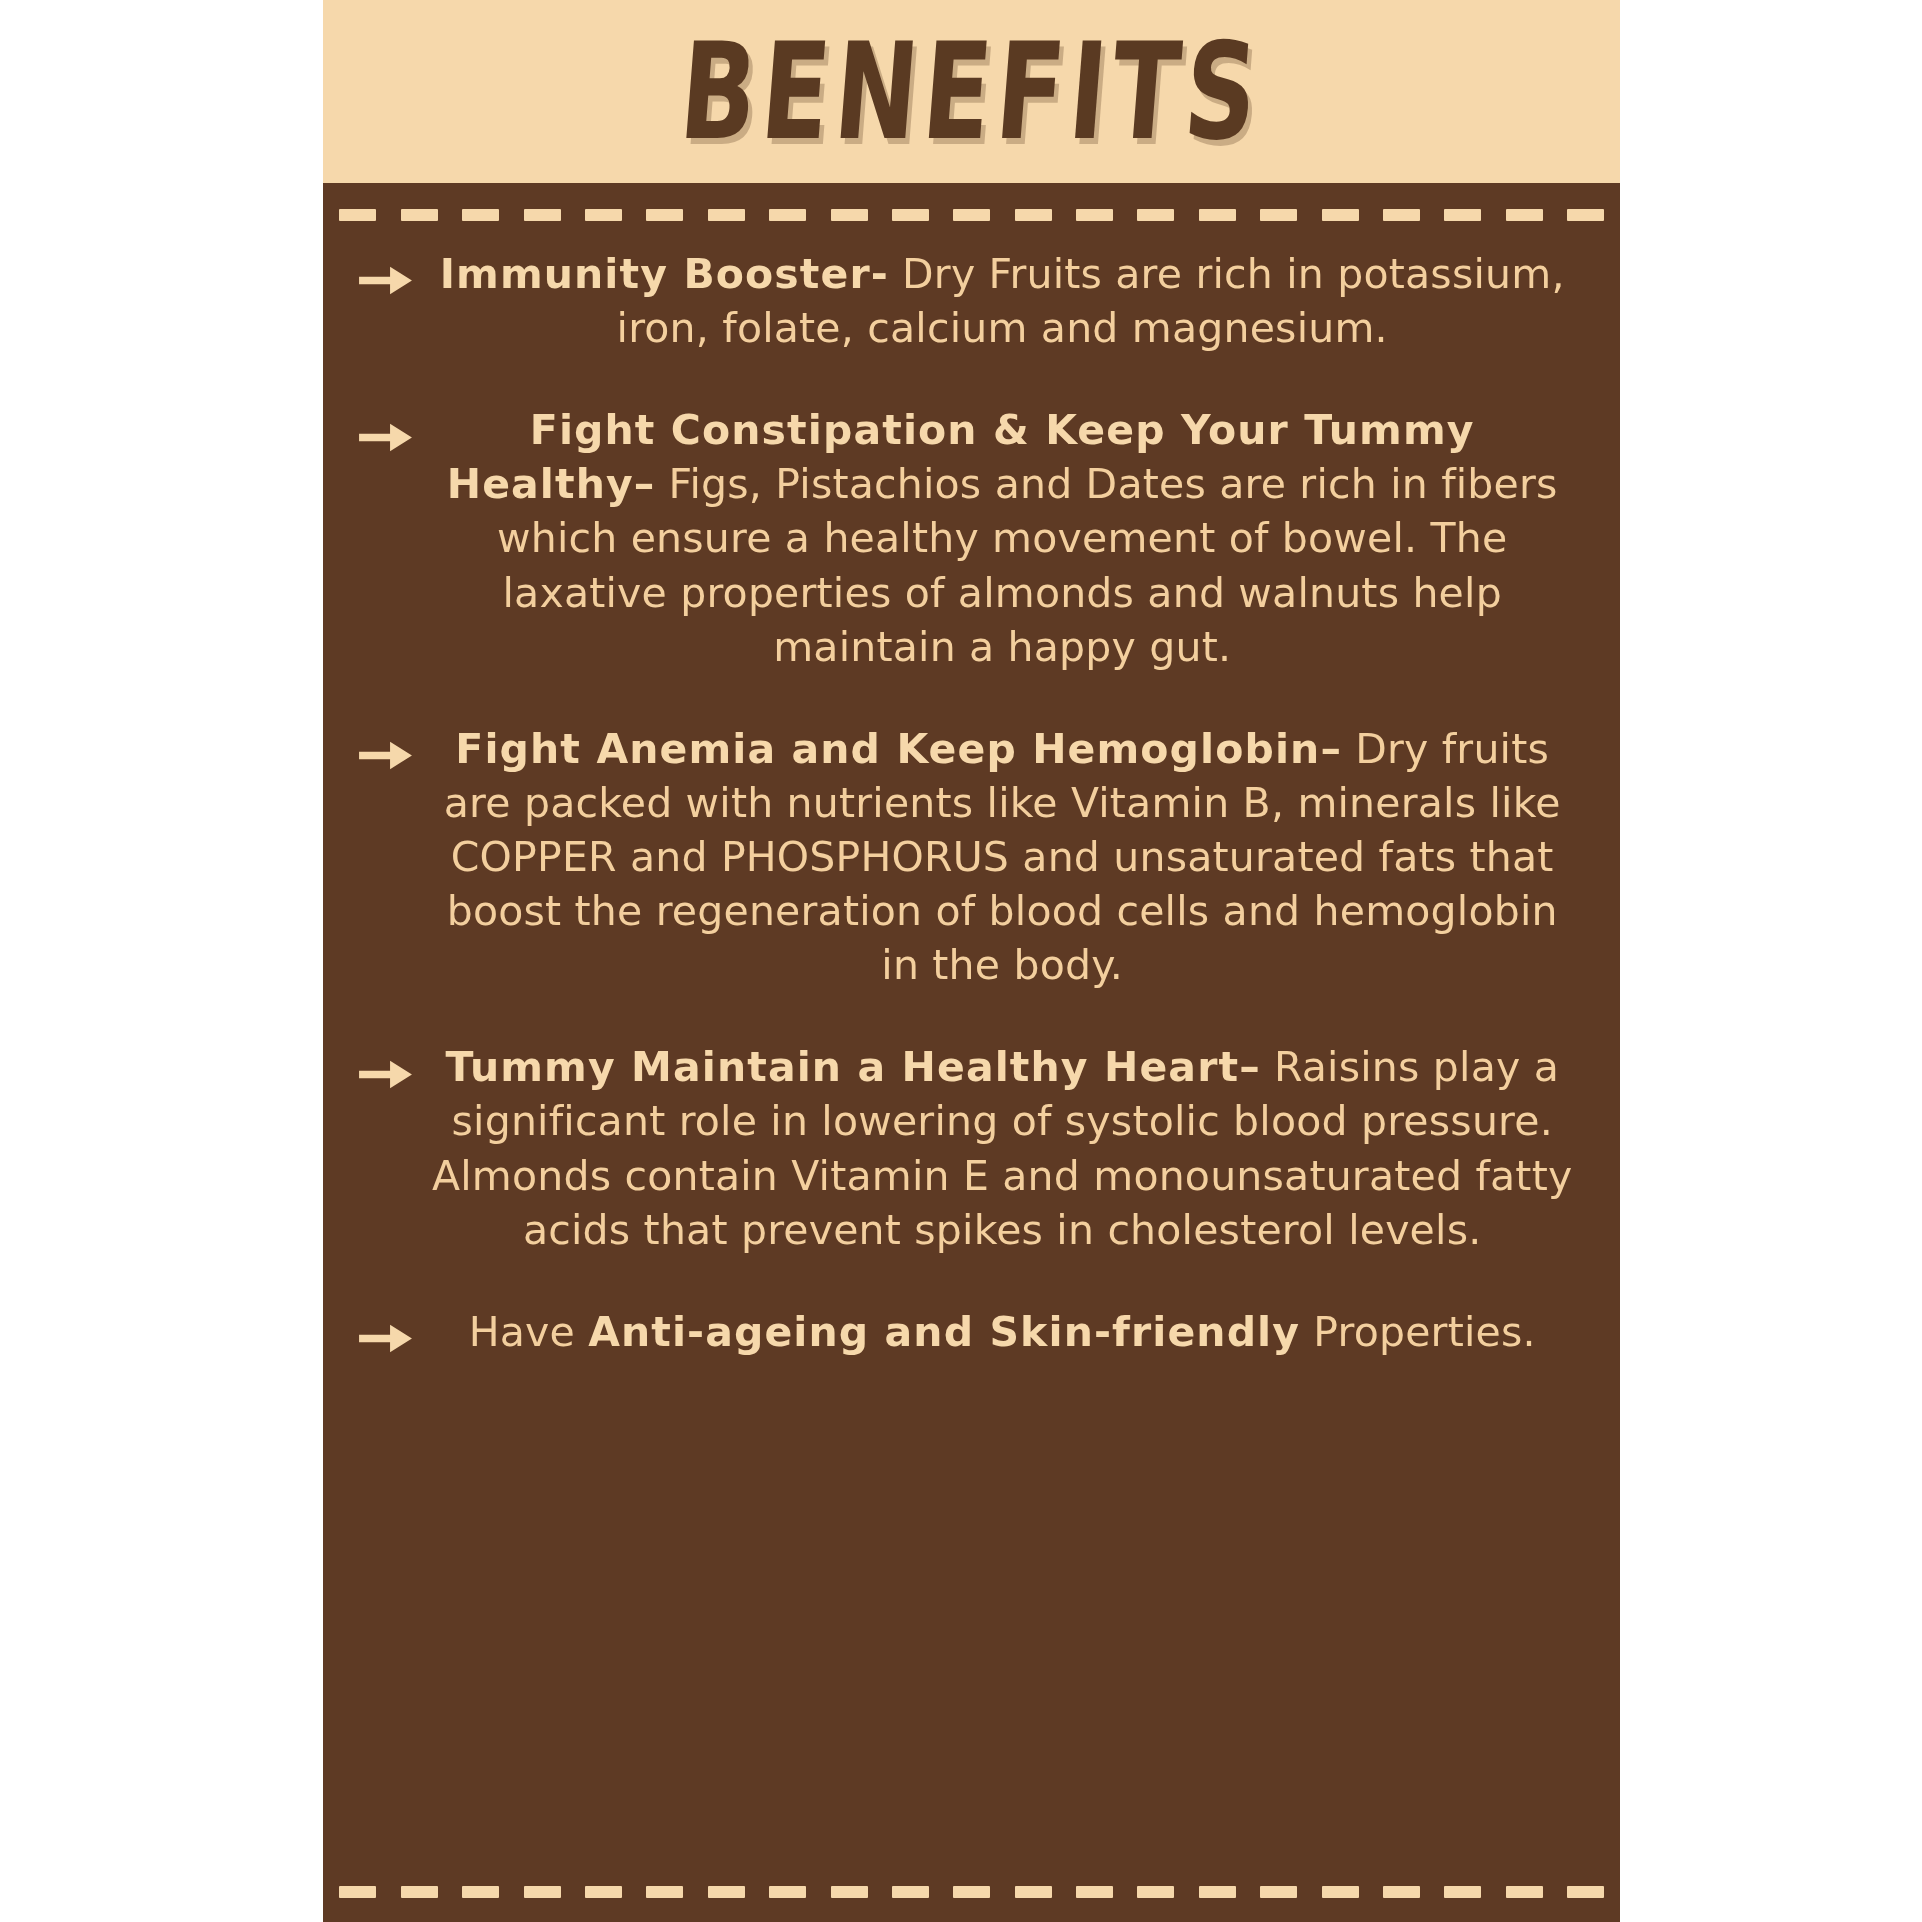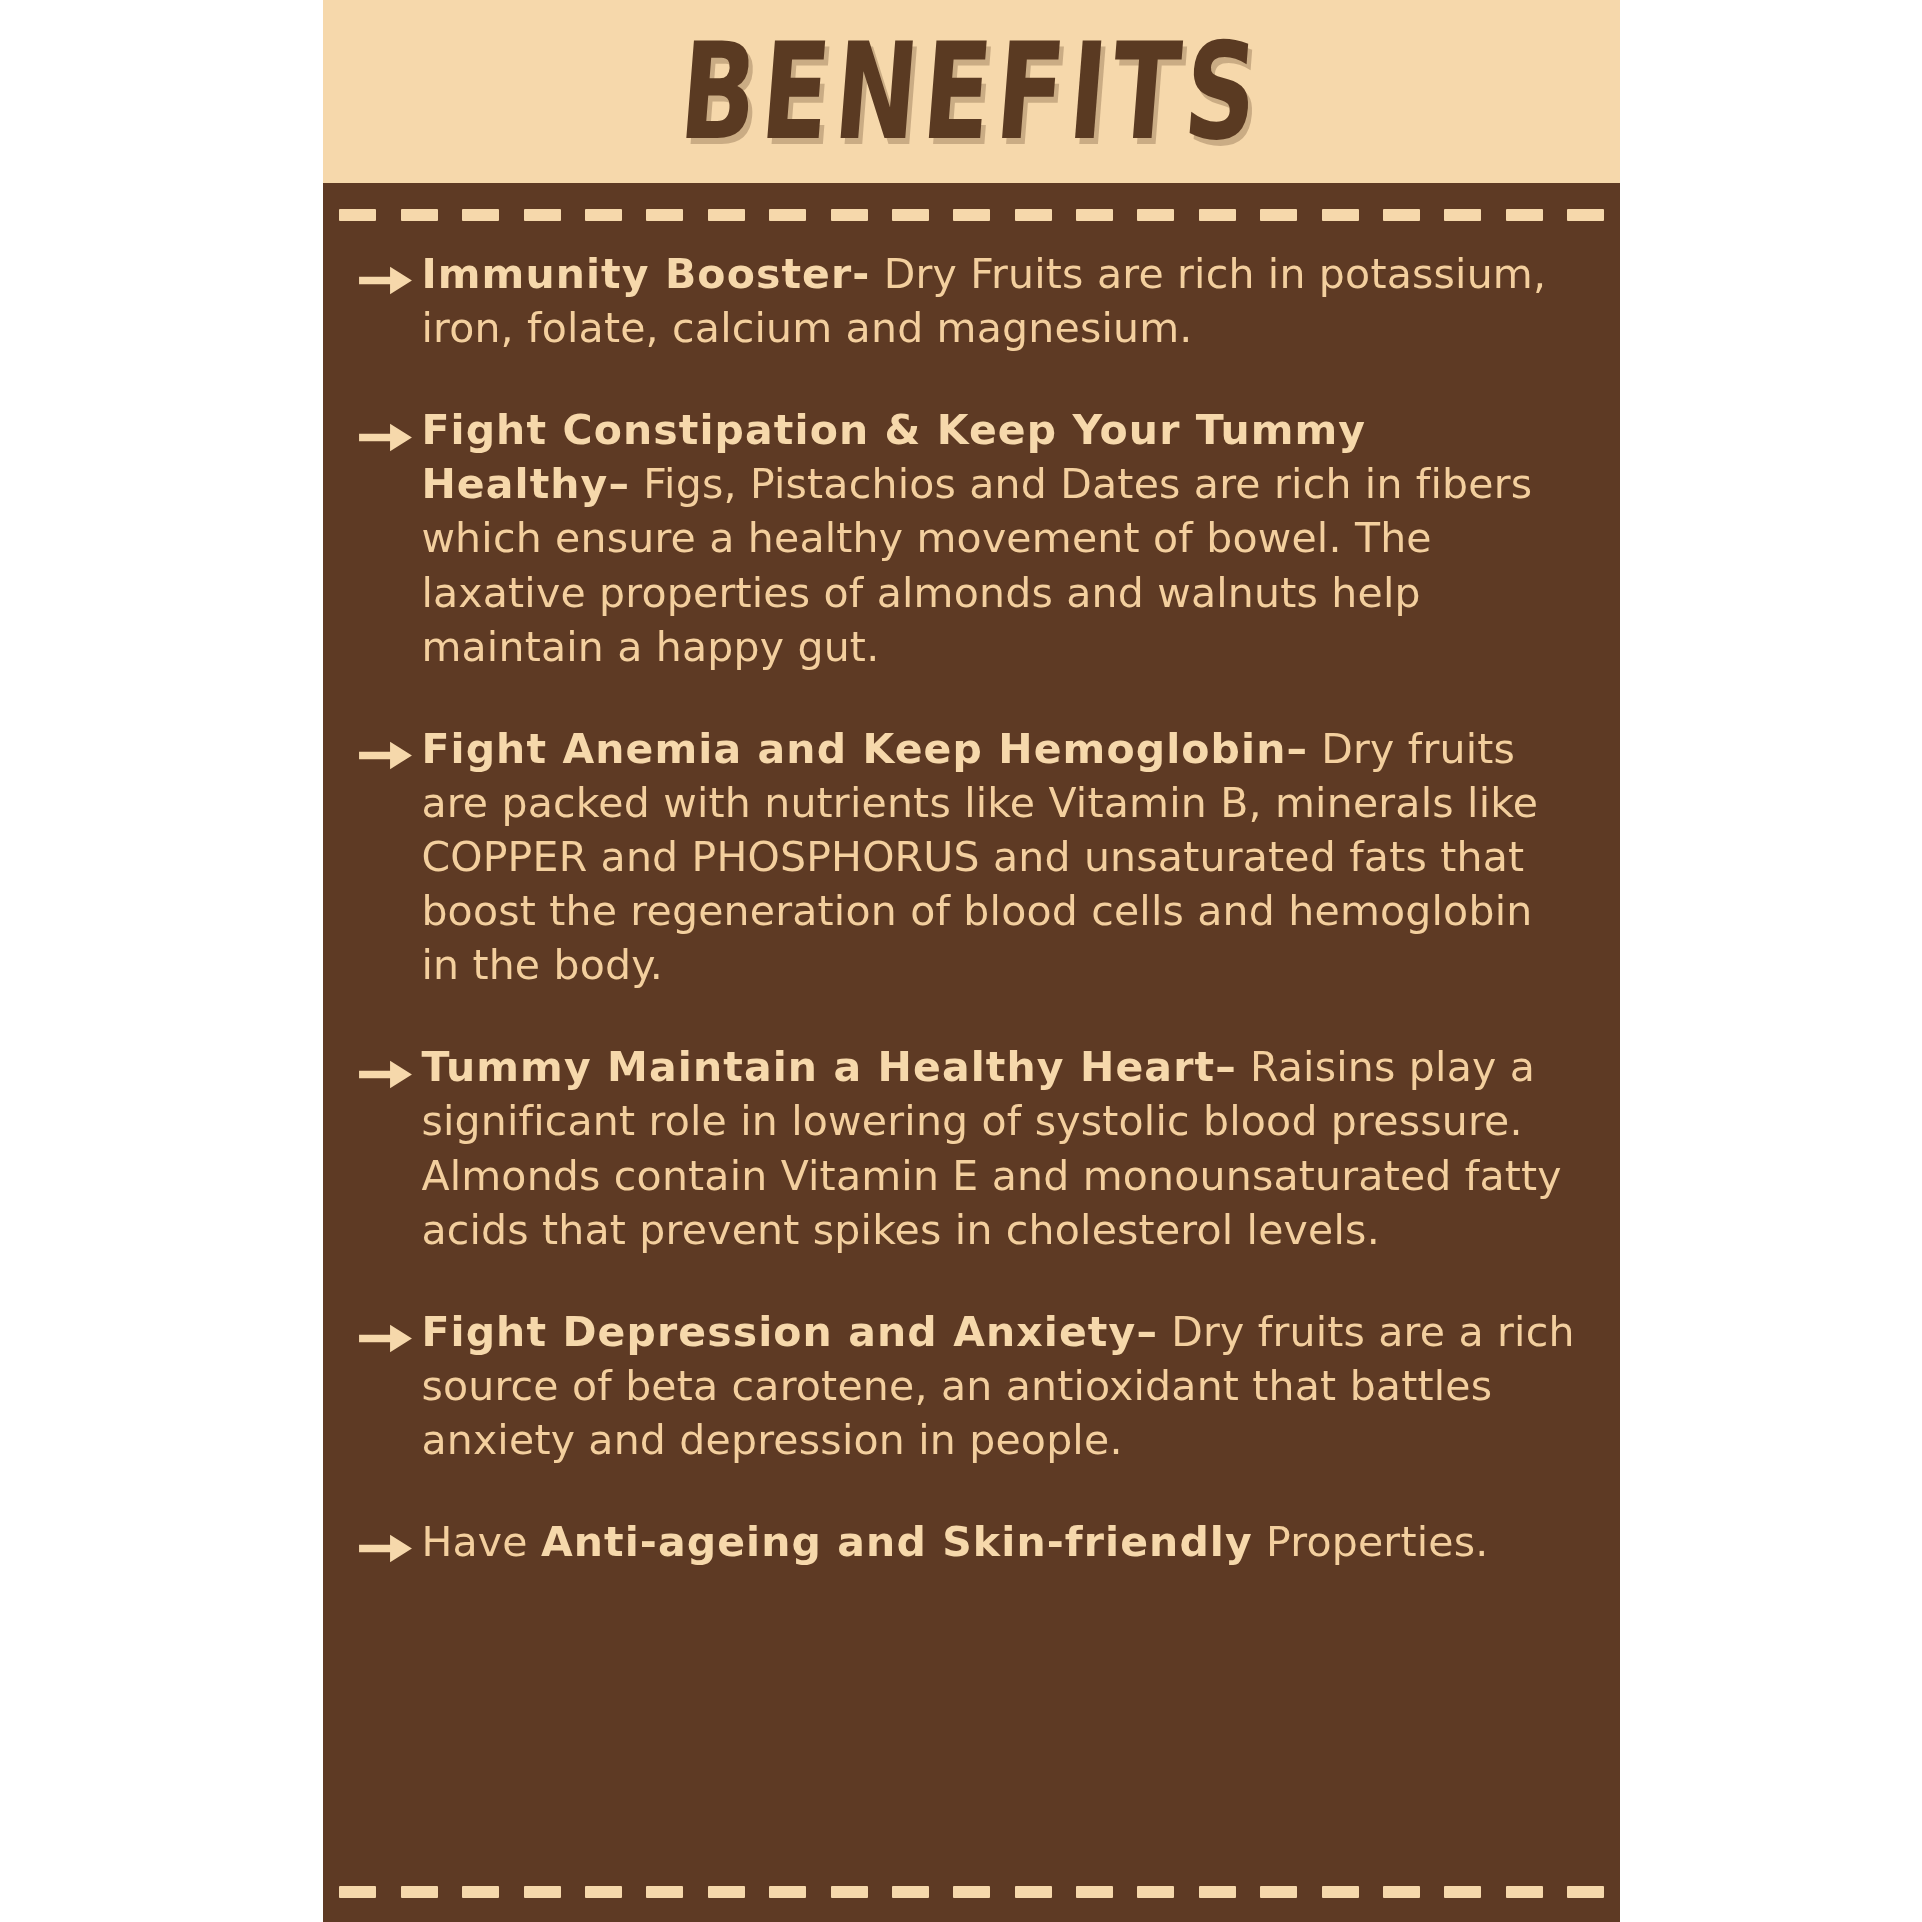--- a/index.html
+++ b/index.html
@@ -73,20 +73,21 @@
     left: 0;
     top: 64px;
     width: 1297px;
     padding: 0 37px 0 27.4px;
     box-sizing: border-box;
   }
   .item {
     display: flex;
     align-items: flex-start;
     margin-bottom: 48px;
+    text-align: center;
   }
   .arrow-wrap {
     flex: 0 0 auto;
     width: 71px;
     padding-top: 18.3px;
     display: flex;
     justify-content: center;
   }
   .arrow {
     display: block;
@@ -172,28 +173,20 @@
 
       <div class="item">
         <span class="arrow-wrap">
           <svg class="arrow" width="57" height="31" viewBox="0 0 62 34">
             <path d="M2 13 h34 v-11 l24 15 -24 15 v-11 h-34 z" fill="#f6d8ab"></path>
           </svg>
         </span>
         <div class="text"><b>Tummy Maintain a Healthy Heart–</b><span> Raisins play a significant role in lowering of systolic blood pressure. Almonds contain Vitamin E and monounsaturated fatty acids that prevent spikes in cholesterol levels.</span></div>
       </div>
 
-      <div class="item">
-        <span class="arrow-wrap">
-          <svg class="arrow" width="57" height="31" viewBox="0 0 62 34">
-            <path d="M2 13 h34 v-11 l24 15 -24 15 v-11 h-34 z" fill="#f6d8ab"></path>
-          </svg>
-        </span>
-        <div class="text"><b>Fight Depression and Anxiety–</b><span> Dry fruits are a rich source of beta carotene, an antioxidant that battles anxiety and depression in people.</span></div>
-      </div>
 
       <div class="item last-item">
         <span class="arrow-wrap">
           <svg class="arrow" width="57" height="31" viewBox="0 0 62 34">
             <path d="M2 13 h34 v-11 l24 15 -24 15 v-11 h-34 z" fill="#f6d8ab"></path>
           </svg>
         </span>
         <div class="text"><span>Have </span><b>Anti-ageing and Skin-friendly</b><span> Properties.</span></div>
       </div>
 

